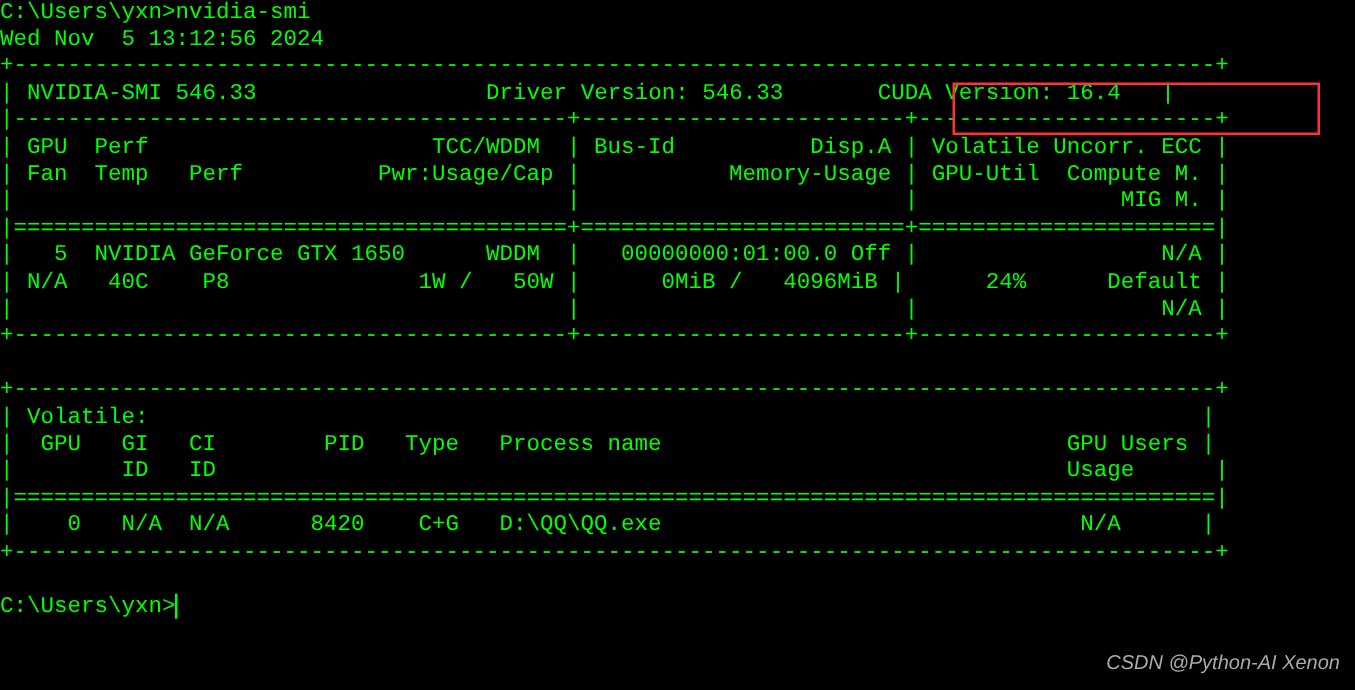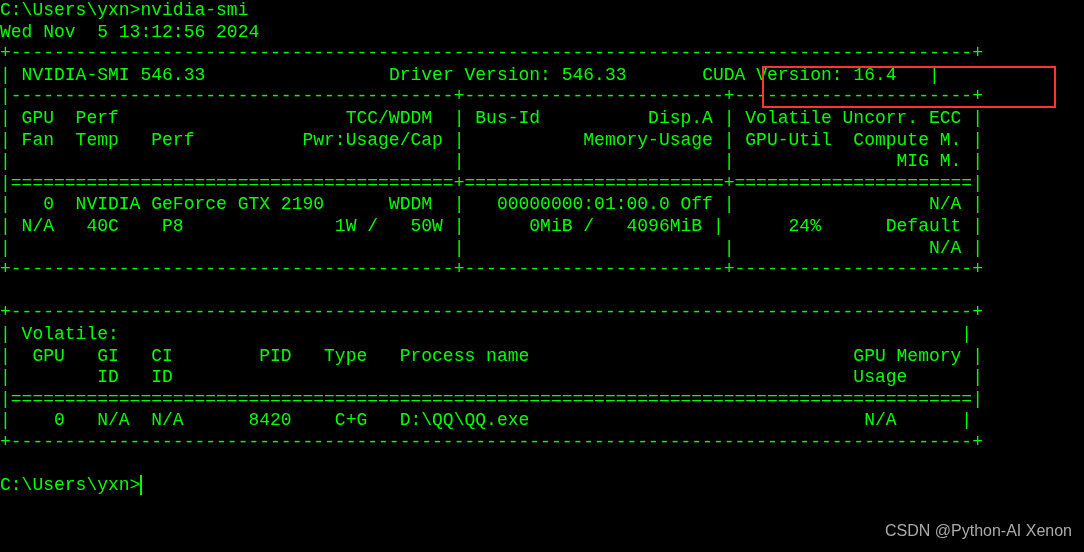--- a/index.html
+++ b/index.html
@@ -25,20 +25,21 @@
       position: absolute;
       pointer-events: none;
     }
     .watermark {
       position: absolute;
       bottom: 12px;
       right: 12px;
       color: #aaaaaa;
       font-size: 16px;
       font-family: sans-serif;
+      font-style: italic;
     }
     .cursor {
       display: inline-block;
       width: 2px;
       height: 20px;
       background: #00ff00;
       vertical-align: middle;
     }
   </style>
 </head>
@@ -46,28 +47,28 @@
 
 <pre><span>C:\Users\yxn&gt;nvidia-smi</span>
 <span>Wed Nov  5 13:12:56 2024</span>
 <span>+-----------------------------------------------------------------------------------------+</span>
 <span><span>| </span><span>NVIDIA-SMI 546.33</span><span>                 </span><span>Driver Version: 546.33</span><span>       </span><span>CUDA Version: 16.4</span><span>   |</span></span>
 <span>|-----------------------------------------+------------------------+----------------------+</span>
 <span>| GPU  Perf                     TCC/WDDM  | Bus-Id          Disp.A | Volatile Uncorr. ECC |</span>
 <span>| Fan  Temp   Perf          Pwr:Usage/Cap |           Memory-Usage | GPU-Util  Compute M. |</span>
 <span>|                                         |                        |               MIG M. |</span>
 <span>|=========================================+========================+======================|</span>
-<span>|   0  NVIDIA GeForce GTX 2190      WDDM  |   00000000:01:00.0 Off |                  N/A |</span>
+<span>|   5  NVIDIA GeForce GTX 1650      WDDM  |   00000000:01:00.0 Off |                  N/A |</span>
 <span>| N/A   40C    P8              1W /   50W |      0MiB /   4096MiB |      24%      Default |</span>
 <span>|                                         |                        |                  N/A |</span>
 <span>+-----------------------------------------+------------------------+----------------------+</span>
 <span></span>
 <span>+-----------------------------------------------------------------------------------------+</span>
 <span>| Volatile:                                                                              |</span>
-<span>|  GPU   GI   CI        PID   Type   Process name                              GPU Memory |</span>
+<span>|  GPU   GI   CI        PID   Type   Process name                              GPU Users |</span>
 <span>|        ID   ID                                                               Usage      |</span>
 <span>|=========================================================================================|</span>
 <span>|    0   N/A  N/A      8420    C+G   D:\QQ\QQ.exe                               N/A      |</span>
 <span>+-----------------------------------------------------------------------------------------+</span>
 
 <span>C:\Users\yxn&gt;</span><span class="cursor"></span></pre>
 
 <div class="highlight-box" style="left:762px; top:66px; width:290px; height:38px;"></div>
 
 <div class="watermark">CSDN @Python-AI Xenon</div>

